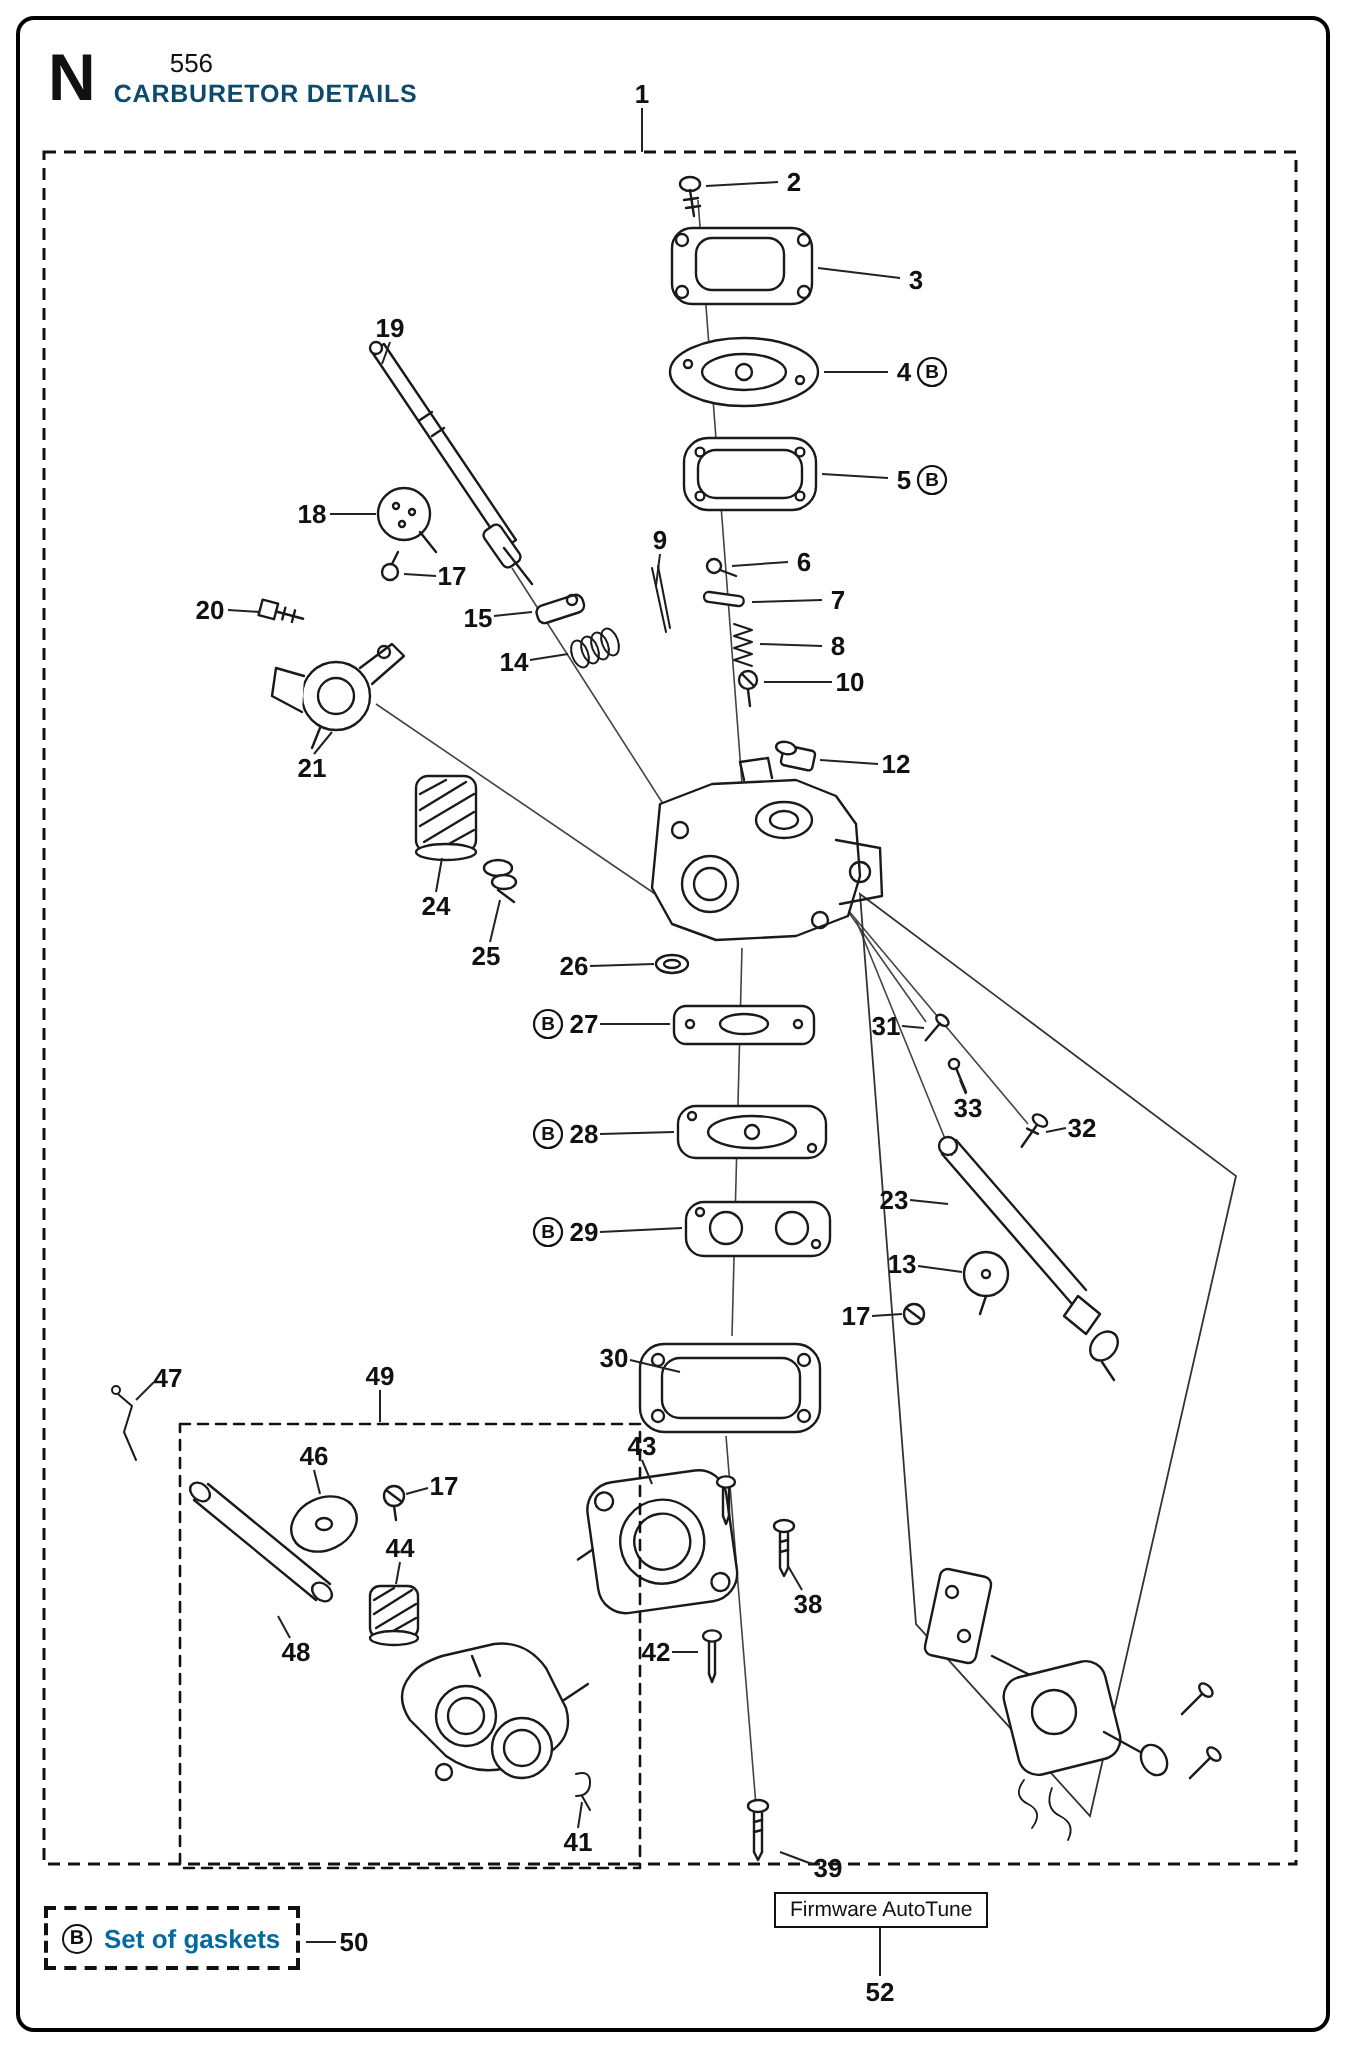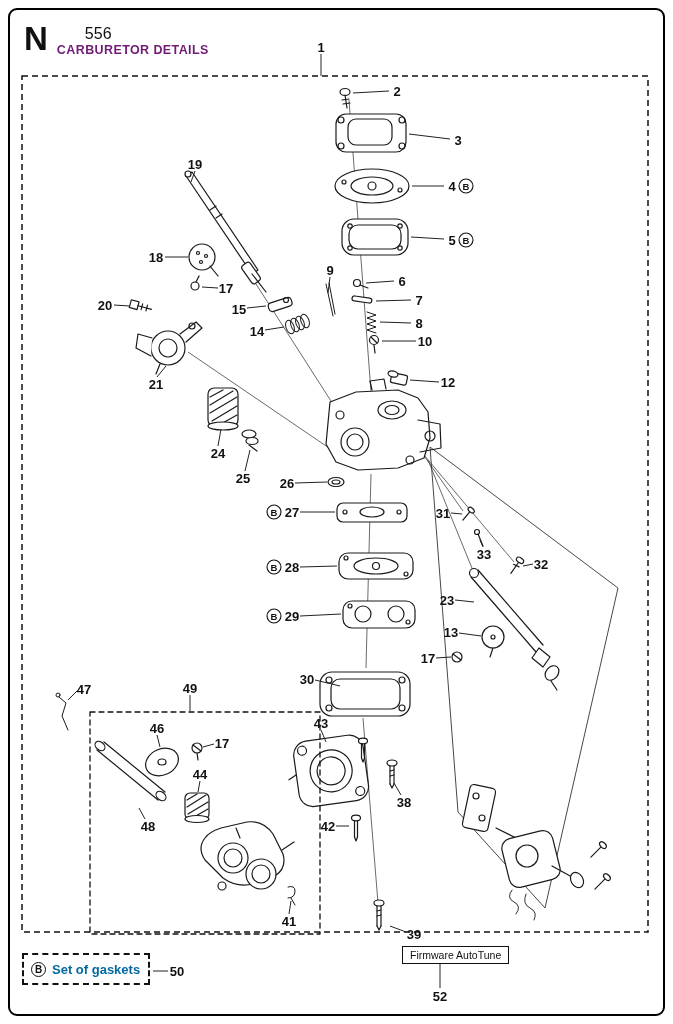--- a/index.html
+++ b/index.html
@@ -4,37 +4,37 @@
 <style>
   * { margin:0; padding:0; box-sizing:border-box; }
   html,body { background:#ffffff; }
   body { font-family:"Liberation Sans", sans-serif; }
   .page { position:relative; width:673px; height:1024px; background:#fff; overflow:hidden; }
   .page-border { position:absolute; inset:8px; border:2.5px solid #000; border-radius:9px; pointer-events:none; }
 
   .header { position:absolute; left:24px; top:24px; display:flex; align-items:flex-start; gap:9px; z-index:3; }
   .section-letter { font-size:33px; font-weight:bold; line-height:0.9; color:#111; }
   .head-text { display:flex; flex-direction:column; }
-  .model { font-size:16px; color:#111; line-height:1.2;padding-left:28px; }
-  .title { font-size:12.5px; font-weight:bold; letter-spacing:0.4px; color:#701a75; line-height:1.25; }
+  .model { font-size:13px; color:#111; line-height:1.2;padding-left:28px; }
+  .title { font-size:12.5px; font-weight:bold; letter-spacing:0.4px; color:#0c4a6e; line-height:1.25; }
 
   svg.diagram { position:absolute; left:0; top:0; z-index:2; }
 
   .callout-num { font-family:"Liberation Sans",sans-serif; font-size:13px; font-weight:bold; fill:#111; }
   .callout-b { font-family:"Liberation Sans",sans-serif; font-size:9.5px; font-weight:bold; fill:#111; }
 
   .gasket-box { position:absolute; left:22px; top:953px; width:128px; height:32px;
                 border:2px dashed #111; display:flex; align-items:center; gap:6px;
                 padding:0 7px; background:#fff; z-index:3; }
   .b-badge { width:15px; height:15px; min-width:15px; border:1.4px solid #111; border-radius:50%;
              display:flex; align-items:center; justify-content:center;
              font-size:10px; font-weight:bold; color:#111; }
   .gasket-text { font-size:13px; font-weight:bold; color:#0369a1; white-space:nowrap; }
 
-  .firmware-box { position:absolute; left:402px; top:946px; border:1px solid #111;
+  .firmware-box { position:absolute; left:387px; top:946px; border:1px solid #111;
                   padding:2px 7px; font-size:10.5px; color:#111; background:#fff; z-index:3; white-space:nowrap; }
 </style>
 </head>
 <body>
 
 <div class="page">
   <div class="page-border"></div>
 
   <div class="header">
     <div class="section-letter">N</div>

